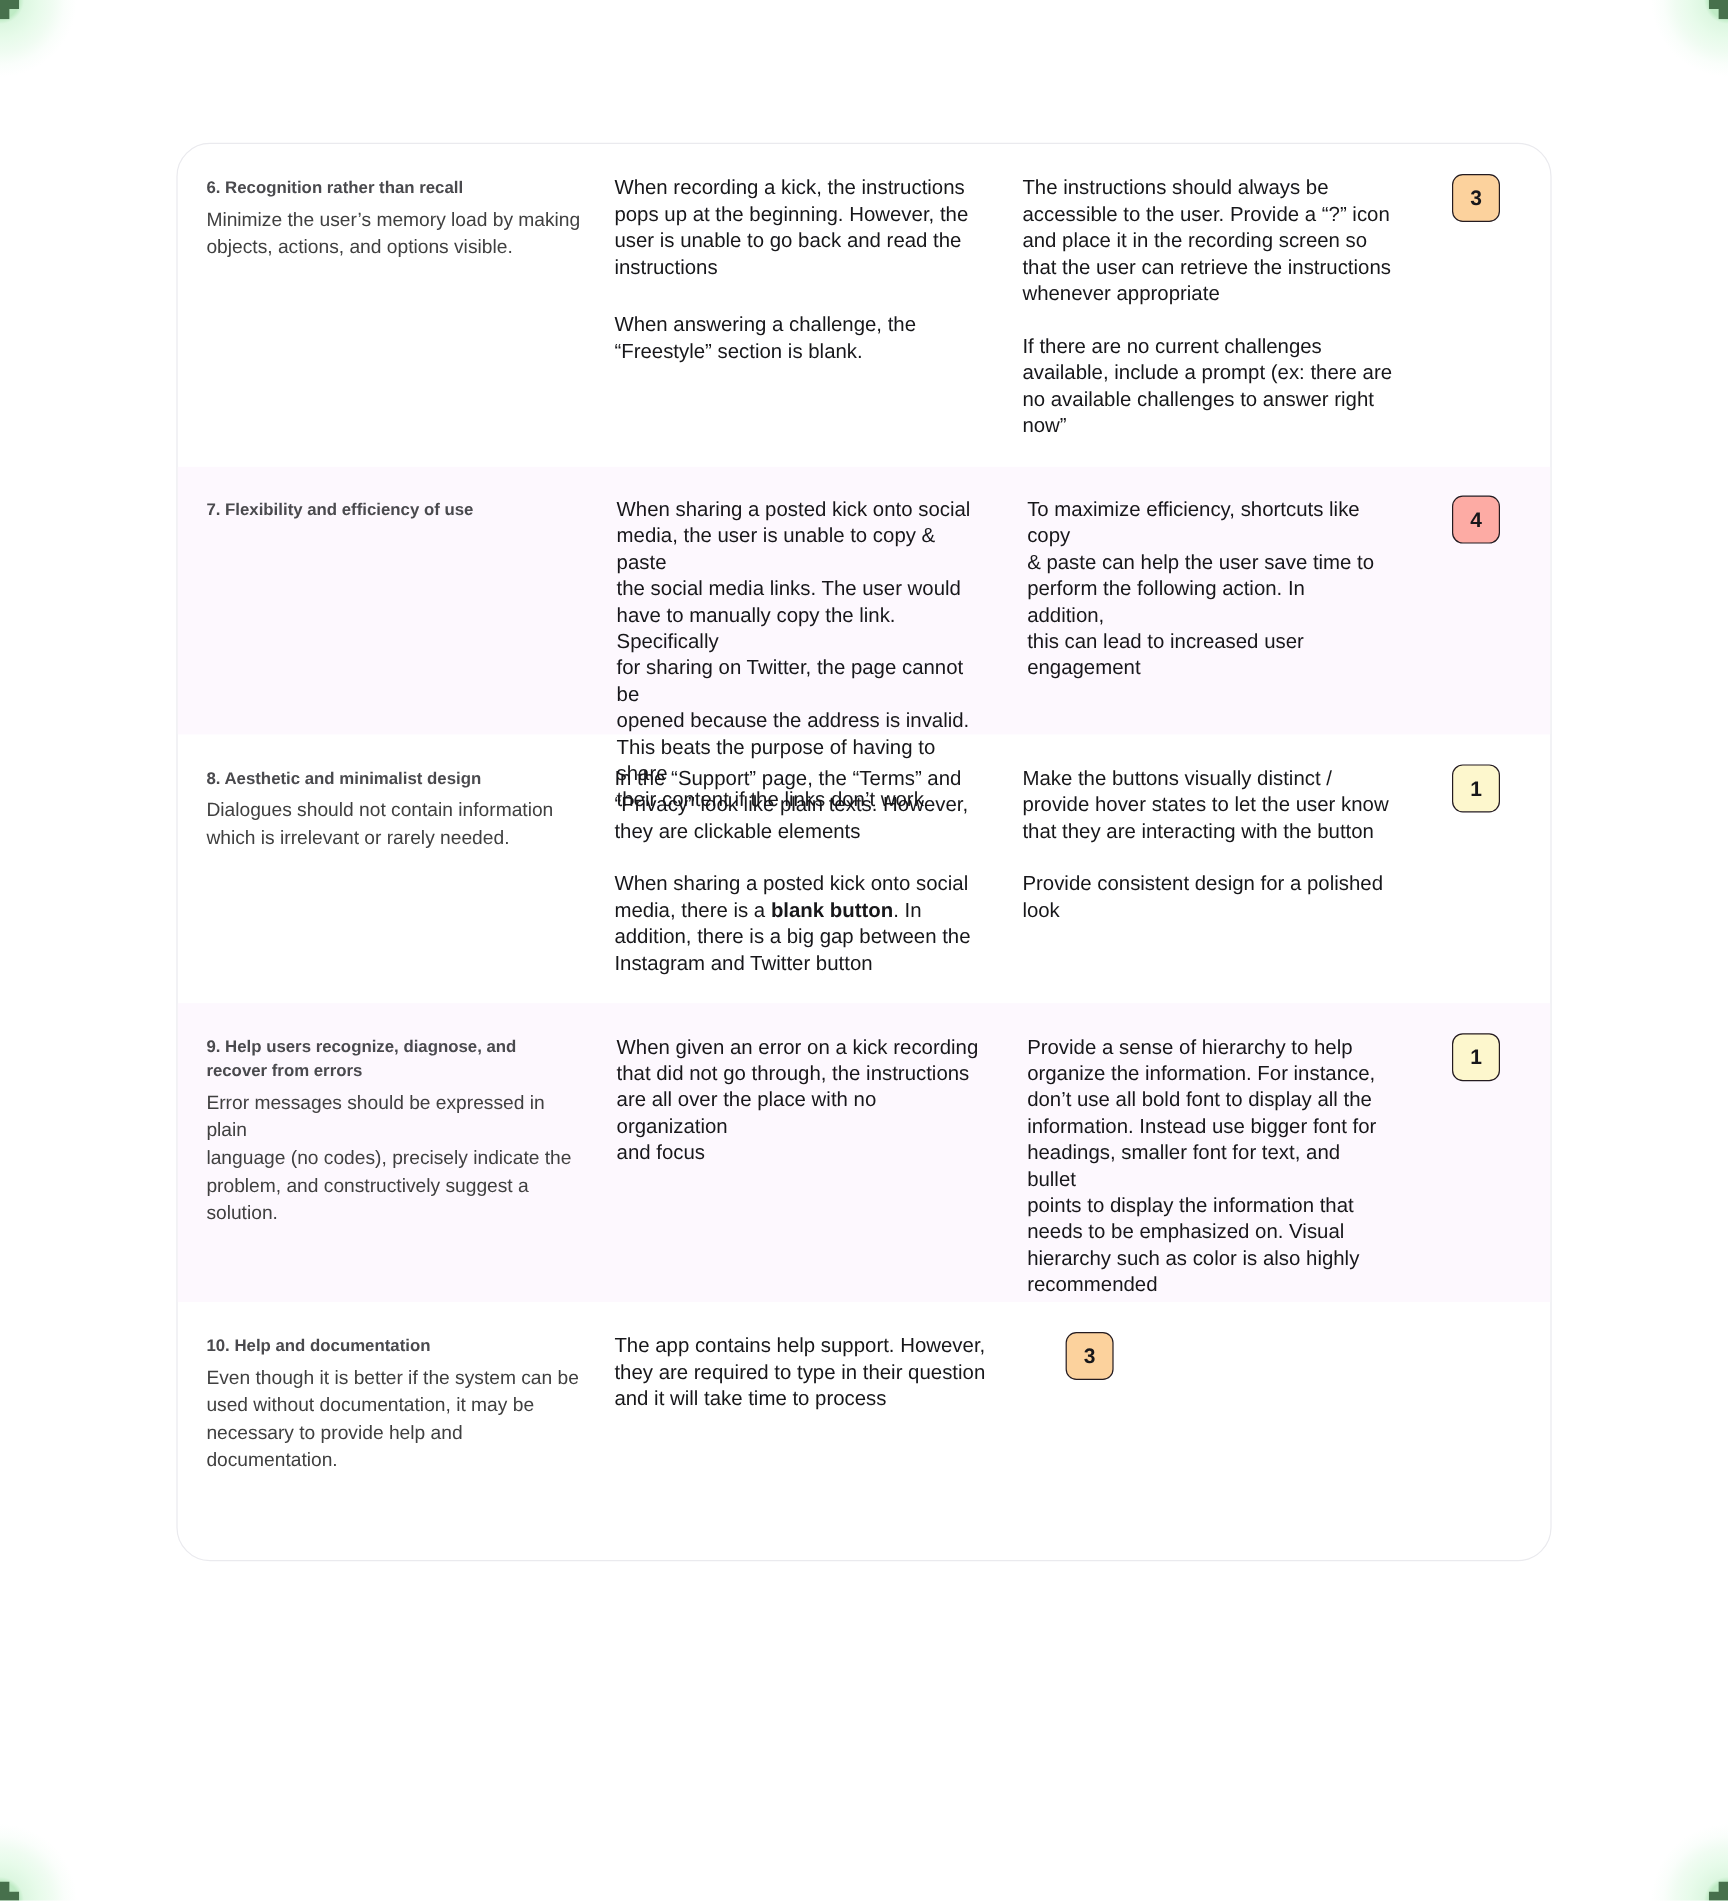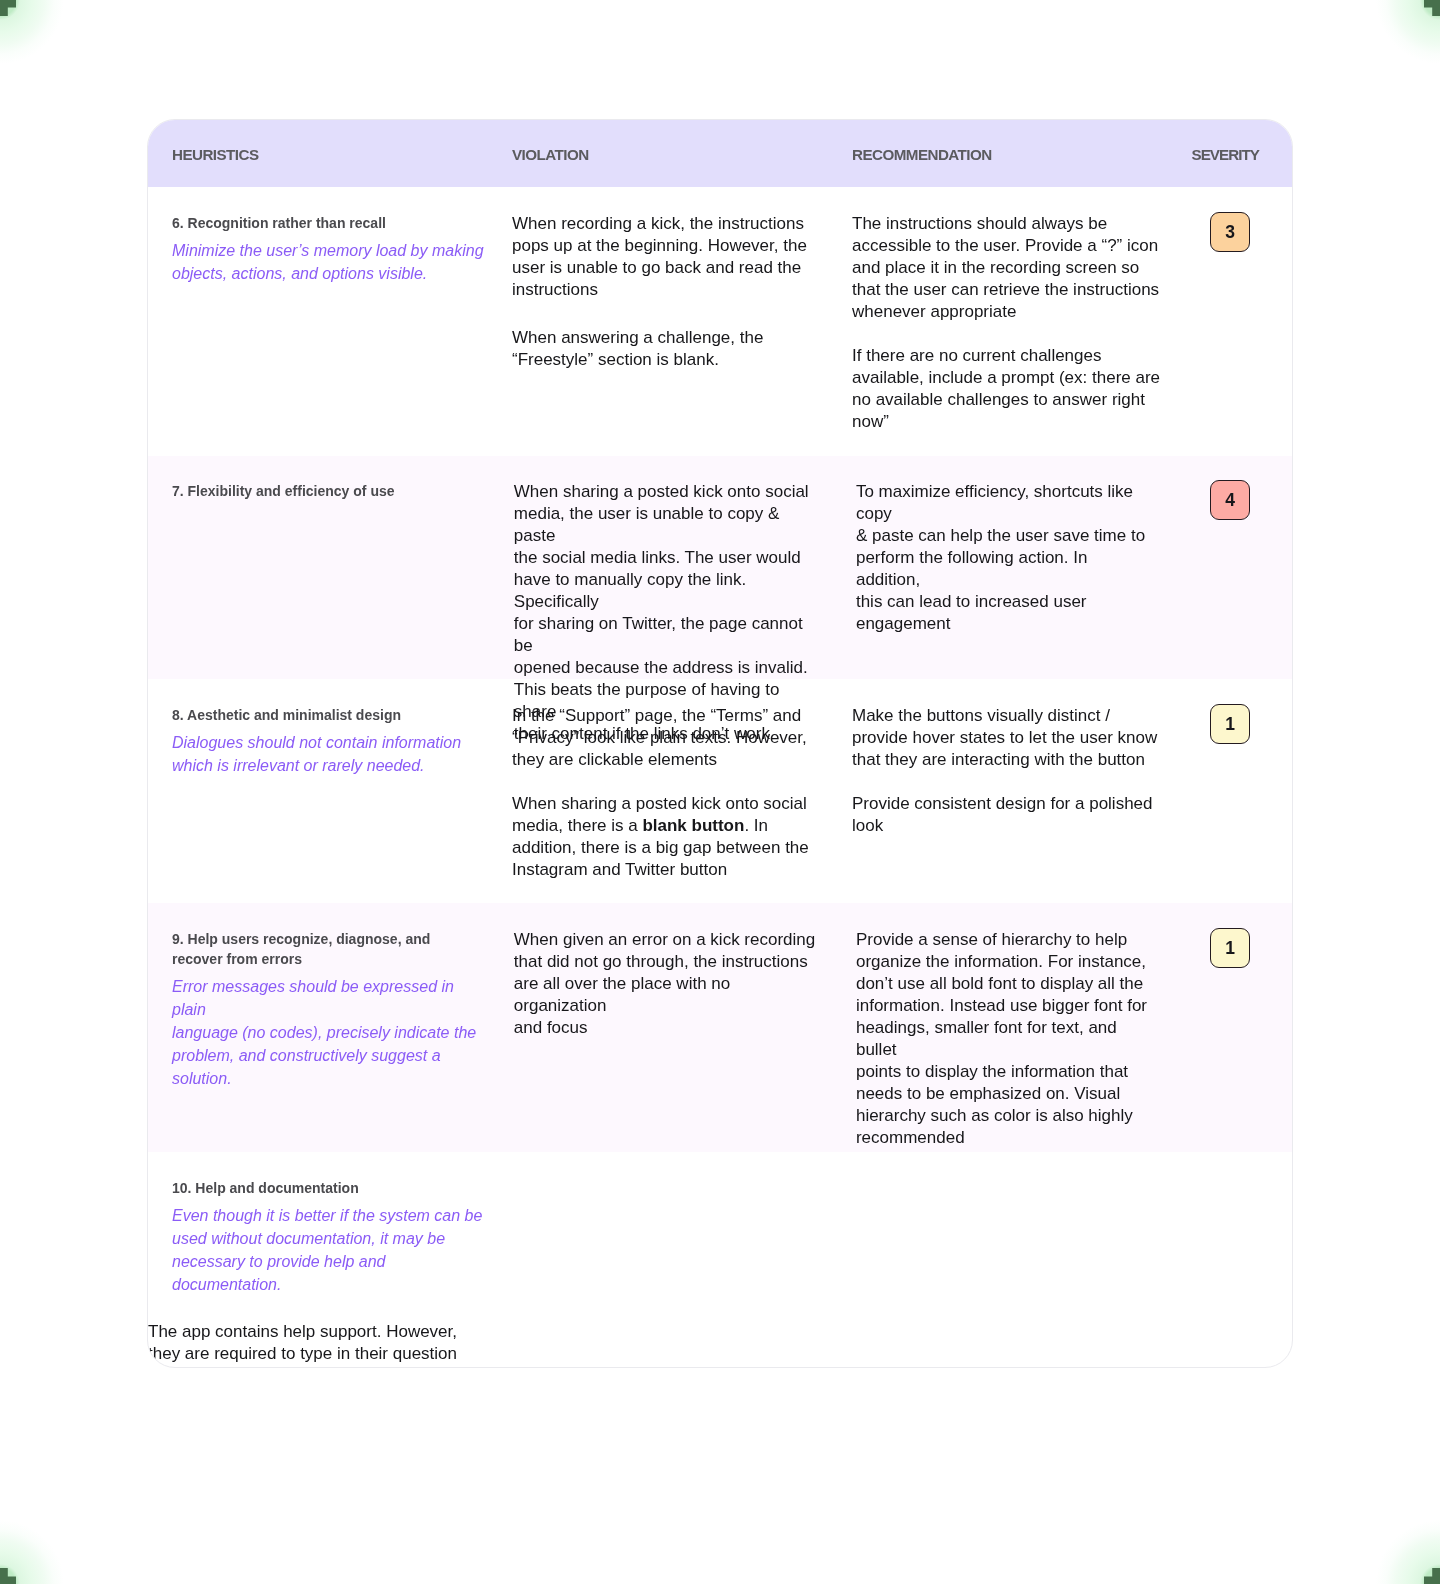--- a/index.html
+++ b/index.html
@@ -30,46 +30,40 @@
   .th{font-size:15.2px;font-weight:bold;letter-spacing:-0.55px;color:#5b5b5f;line-height:1;}
   .row{display:flex;box-sizing:border-box;}
   .row.alt{background:#fdf8fe;gap:28px;}
   .c1{width:364px;box-sizing:border-box;padding-left:24px;padding-right:7px;}
   .c2{width:340px;box-sizing:border-box;padding-right:11px;}
   .c3{width:322px;box-sizing:border-box;padding-right:1px;}
   .c4{width:118px;box-sizing:border-box;text-align:right;padding-right:33px;}
   .th.c4{letter-spacing:-0.95px;}
   .cell{padding-top:25.5px;box-sizing:border-box;}
   .htitle{font-size:14px;font-weight:bold;color:#4a4a4e;margin:0;line-height:20px;white-space:pre-line;}
-  .hdesc{font-size:16px;font-style:italic;color:#8b5cf6;line-height:23px;margin:6px 0 0 0;white-space:pre-line;}
+  .hdesc{font-size:16px;color:#404040;line-height:23px;margin:6px 0 0 0;white-space:pre-line;}
   .ptext{font-size:17px;color:#17171a;line-height:22px;margin:0 0 44px 0;white-space:pre-line;}
   .ptext:last-child{margin-bottom:0;}
   .badge{display:inline-block;width:40px;height:40px;line-height:39px;text-align:center;
          border:1.7px solid #241b20;border-radius:9px;font-size:17.5px;font-weight:bold;
          color:#17171b;box-sizing:border-box;vertical-align:top;margin-top:-1px;margin-right:9px;}
 </style>
 </head>
 <body>
 
 <div class="halo tl"></div>
 <div class="halo tr"></div>
 <div class="halo bl"></div>
 <div class="halo br"></div>
 <div class="gcorner tl"></div>
 <div class="gcorner tr"></div>
 <div class="gcorner bl"></div>
 <div class="gcorner br"></div>
 
 <div class="table">
-  <div class="thead">
-    <div class="th c1">HEURISTICS</div>
-    <div class="th c2">VIOLATION</div>
-    <div class="th c3">RECOMMENDATION</div>
-    <div class="th c4">SEVERITY</div>
-  </div>
   <div id="rows">
       <div class="row" style="height: 268.6px;">
         <div class="cell c1">
           <p class="htitle">6. Recognition rather than recall</p>
           <p class="hdesc">Minimize the user’s memory load by making
 objects, actions, and options visible.</p>
         </div>
         <div class="cell c2">
           <p class="ptext" style="margin-bottom:26px">When recording a kick, the instructions
 pops up at the beginning. However, the
@@ -159,21 +153,21 @@
 don’t use all bold font to display all the
 information. Instead use bigger font for
 headings, smaller font for text, and bullet
 points to display the information that
 needs to be emphasized on. Visual
 hierarchy such as color is also highly
 recommended</p>
         </div>
         <div class="cell c4"><span class="badge" style="background:#fdf7cd">1</span></div>
       </div>
-      <div class="row" style="height: 214.8px; flex-direction: column;">
+      <div class="row" style="height: 214.8px;">
         <div class="cell c1">
           <p class="htitle">10. Help and documentation</p>
           <p class="hdesc">Even though it is better if the system can be
 used without documentation, it may be
 necessary to provide help and
 documentation.</p>
         </div>
         <div class="cell c2">
           <p class="ptext" style="margin-bottom:0px">The app contains help support. However,
 they are required to type in their question

